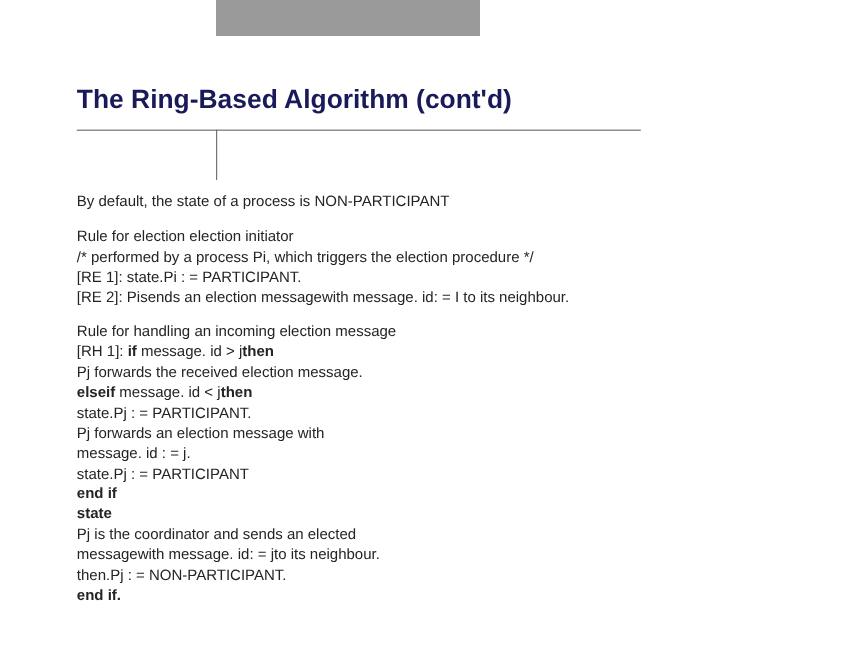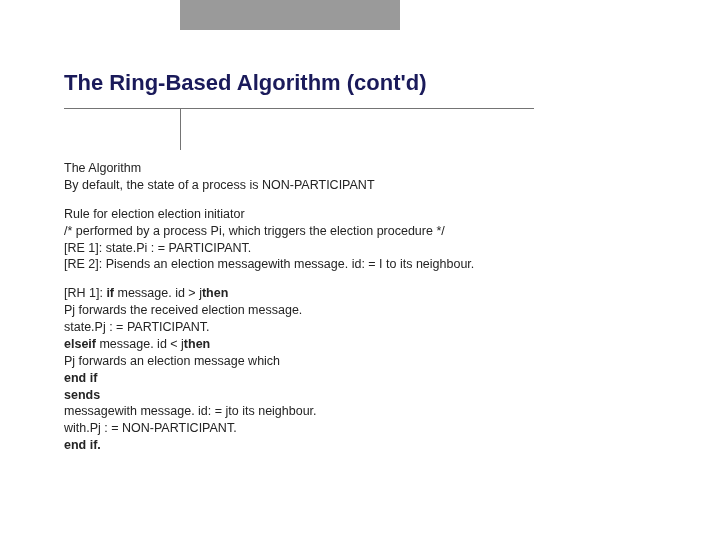--- a/index.html
+++ b/index.html
@@ -69,40 +69,43 @@
 </head>
 <body>
 
 <div class="slide">
   <div class="top-bar"></div>
   <div class="title">The Ring-Based Algorithm (cont'd)</div>
   <div class="title-underline"></div>
   <div class="title-vert"></div>
 
   <div class="content">
-    <p>The Algorithm</p>
     <p>By default, the state of a process is NON-PARTICIPANT</p>
 
     <div class="block-gap"></div>
 
     <p> Rule for election election initiator</p>
     <p>/* performed by a process Pi, which triggers the election procedure */</p>
     <p>[RE 1]: state.Pi : = PARTICIPANT.</p>
     <p>[RE 2]: Pisends an election messagewith message. id: = I to its neighbour.</p>
 
     <div class="block-gap"></div>
 
+    <p>Rule for handling an incoming election message</p>
     <p>
       <span>[RH 1]: </span><span class="b">if</span><span> message. id &gt; j</span><span class="b">then</span>
     </p>
     <p>Pj forwards the received election message.</p>
-    <p>state.Pj : = PARTICIPANT.</p>
     <p>
       <span class="b">elseif</span><span> message. id &lt; j</span><span class="b">then</span>
     </p>
-    <p>Pj forwards an election message which</p>
+    <p>state.Pj : = PARTICIPANT.</p>
+    <p>Pj forwards an election message with</p>
+    <p>message. id : = j.</p>
+    <p>state.Pj : = PARTICIPANT</p>
     <p class="b">end if</p>
-    <p class="b">sends</p>
+    <p class="b">state</p>
+    <p>Pj is the coordinator and sends an elected</p>
     <p>messagewith message. id: = jto its neighbour.</p>
-    <p>with.Pj : = NON-PARTICIPANT.</p>
+    <p>then.Pj : = NON-PARTICIPANT.</p>
     <p class="b">end if.</p>
   </div>
 </div>
 
 </body></html>

